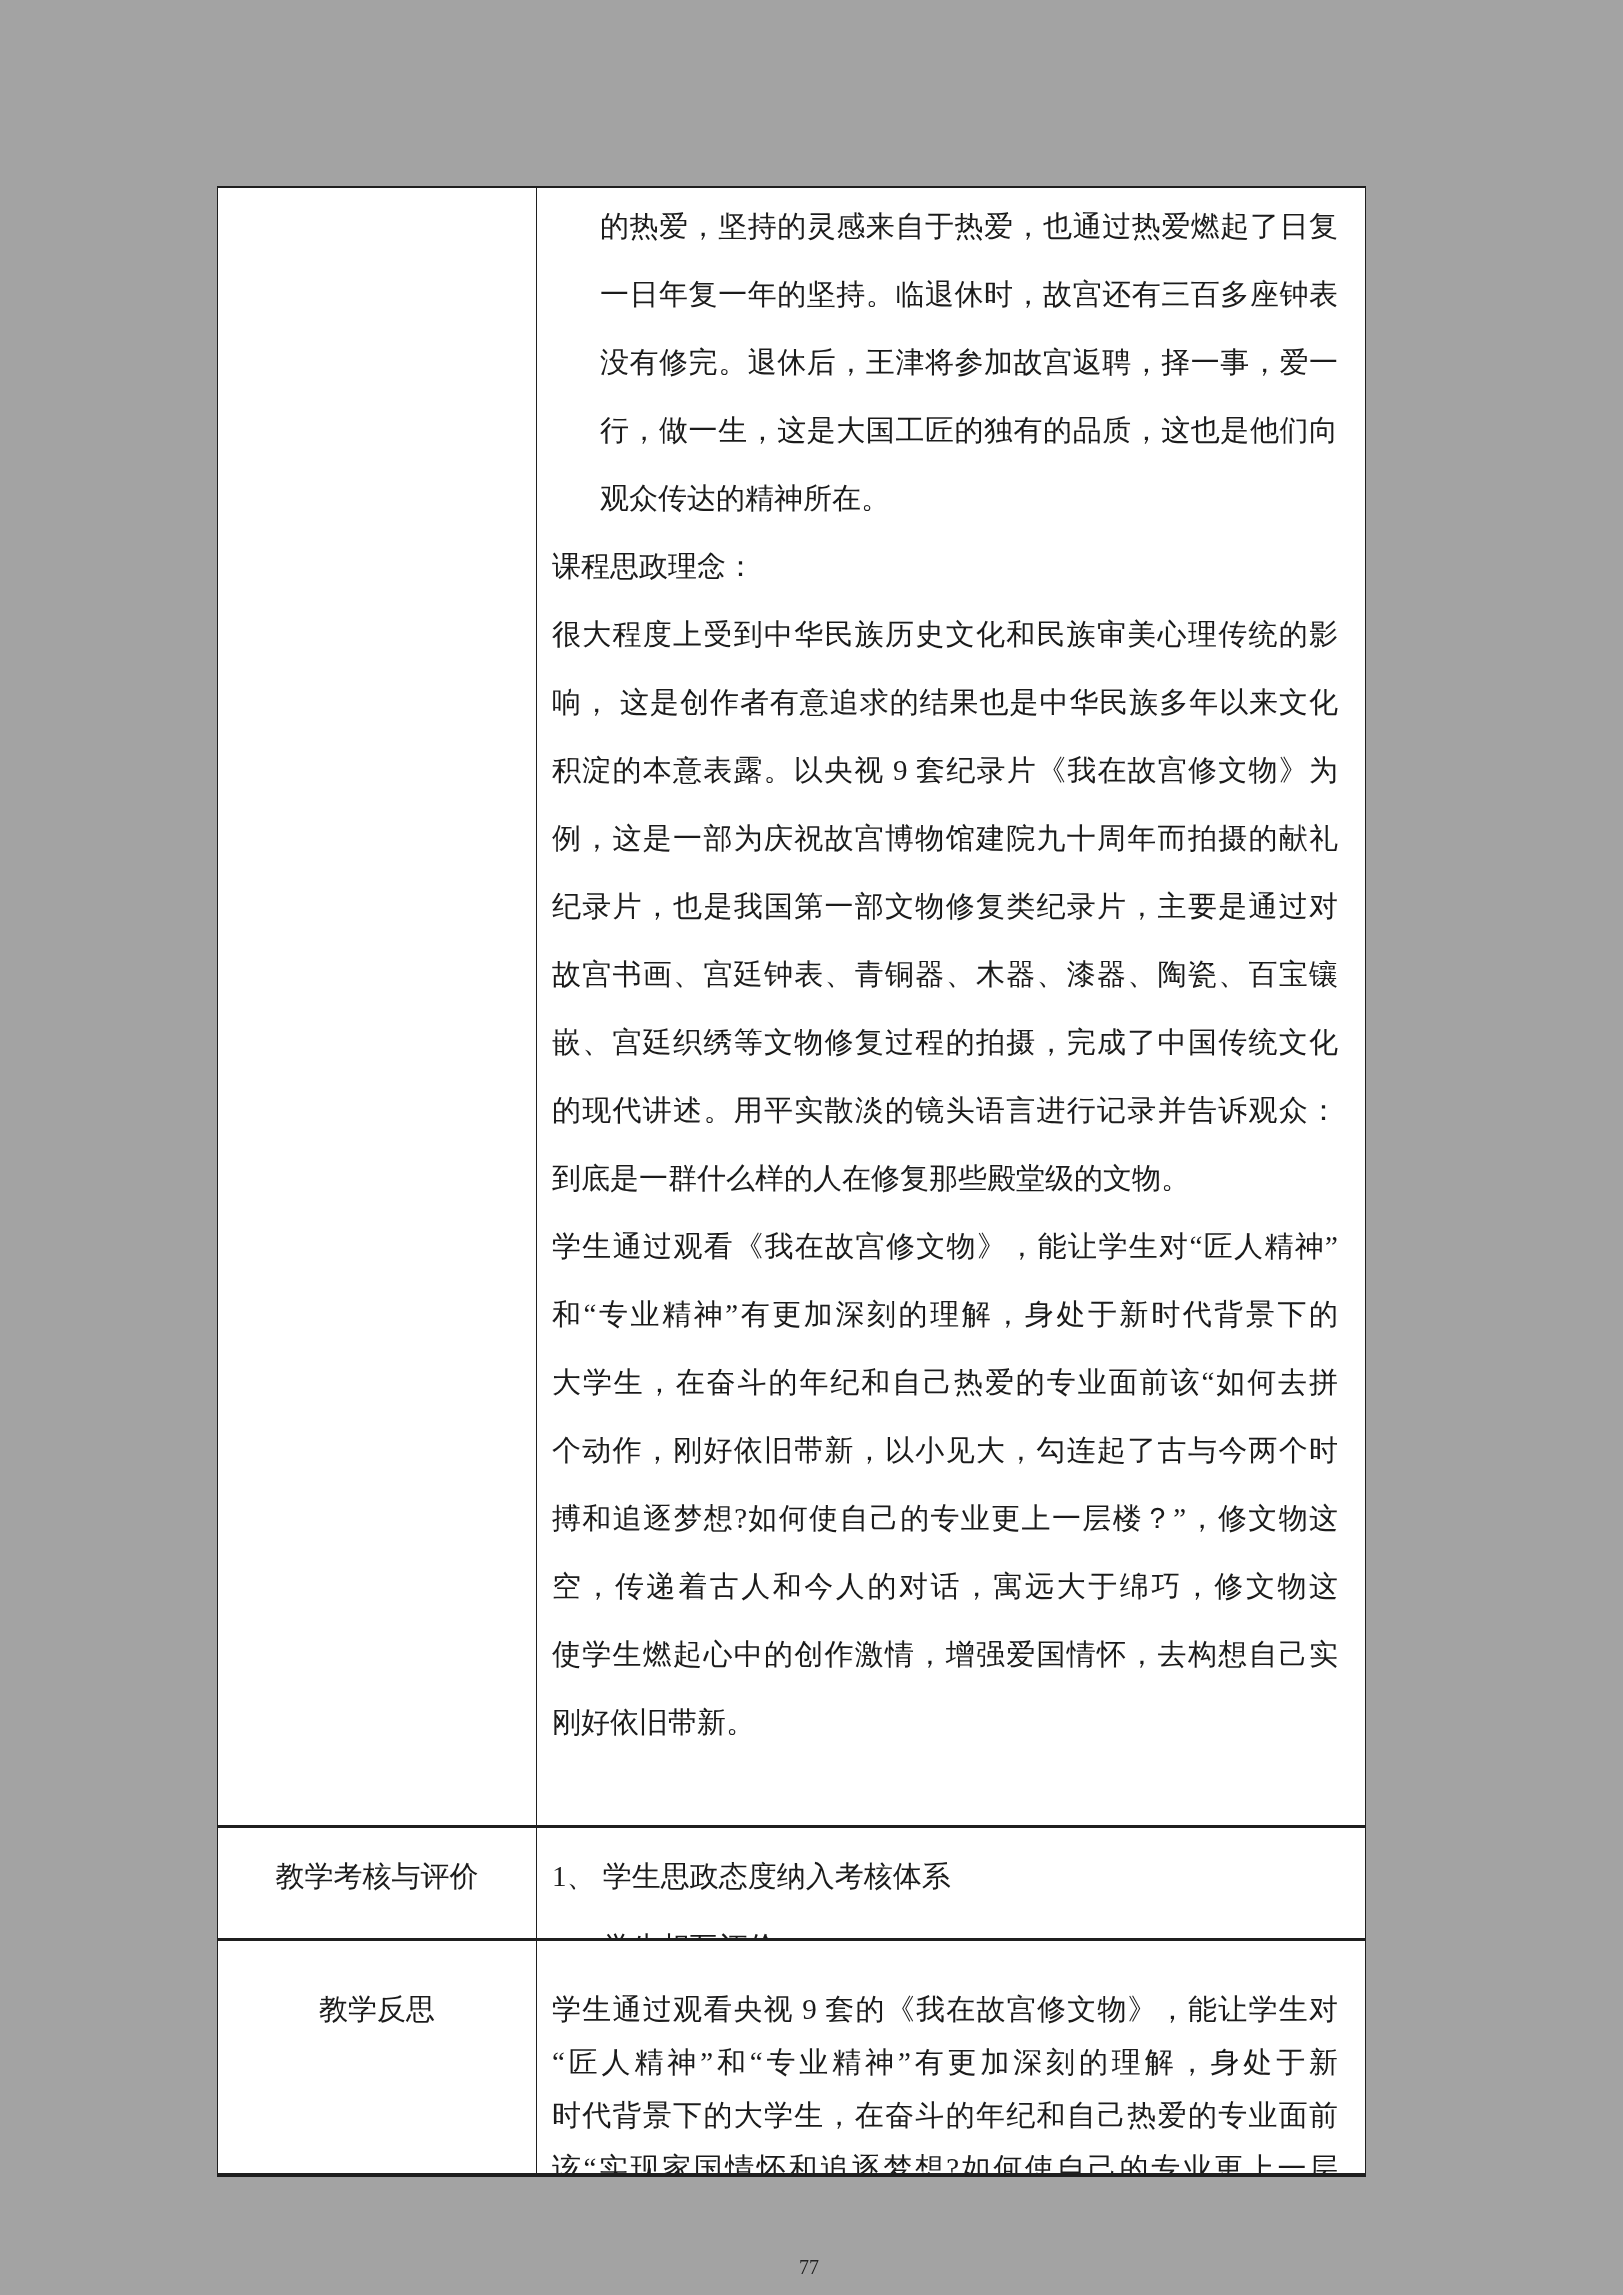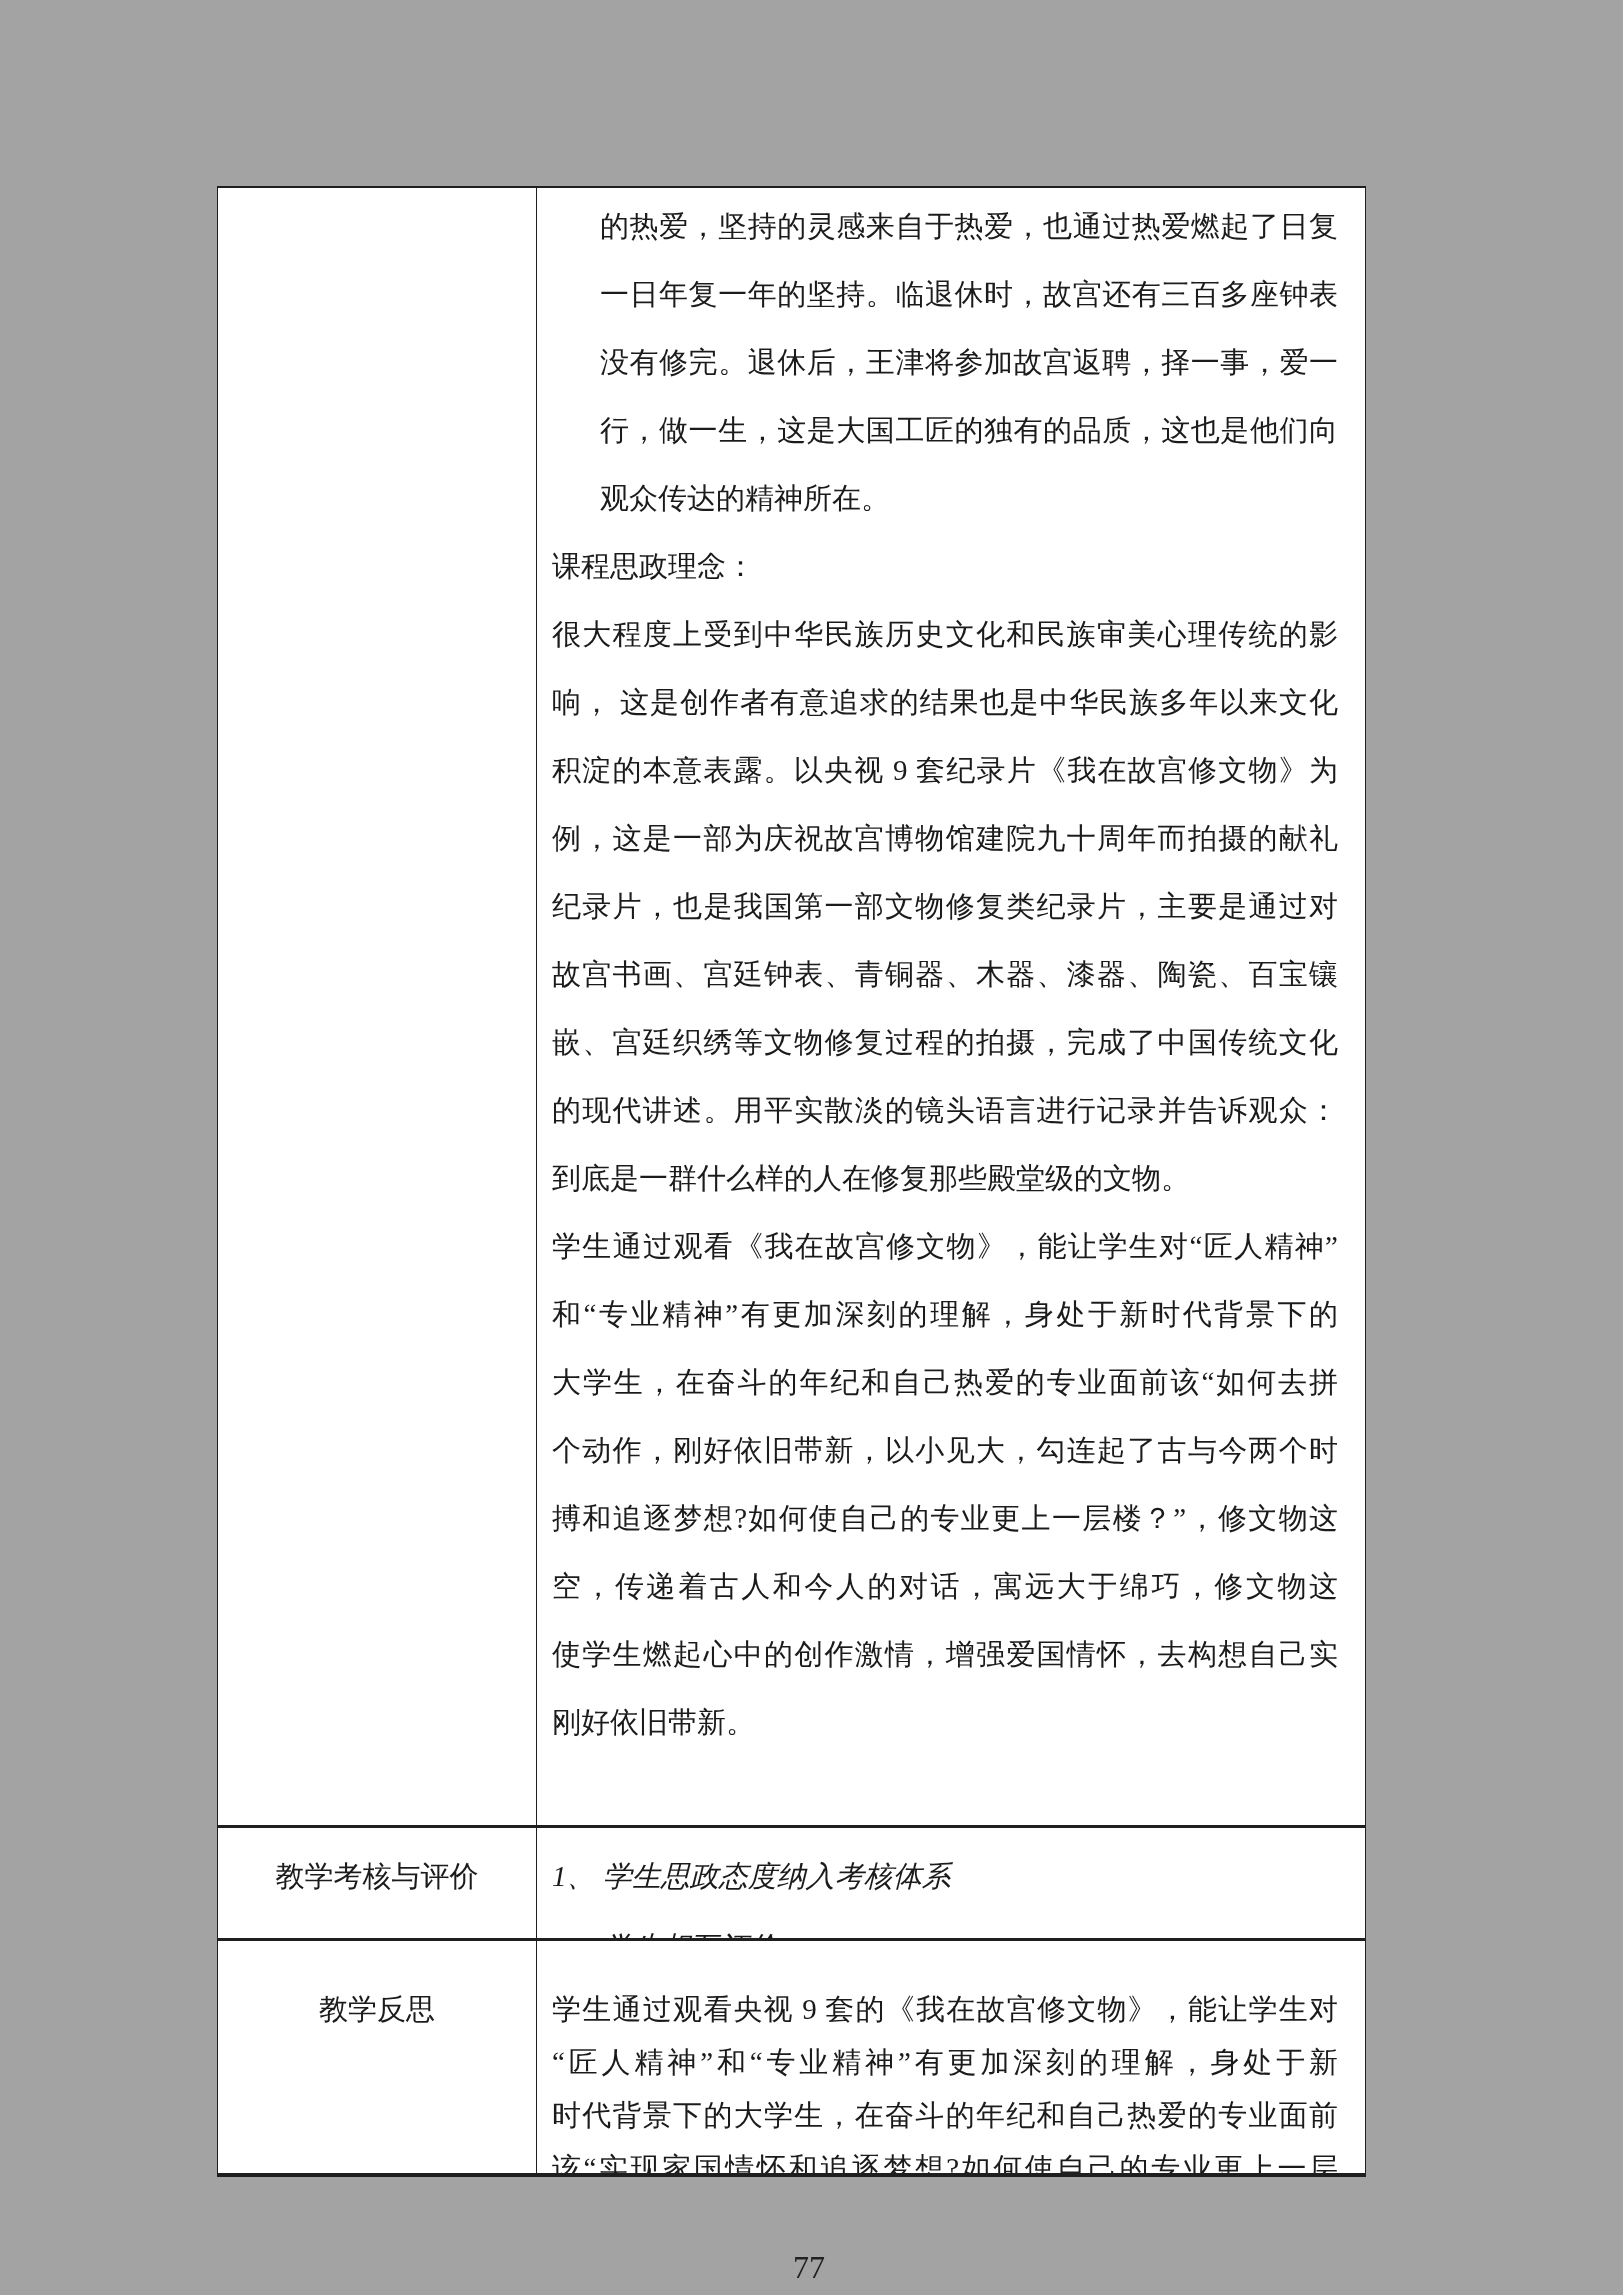--- a/index.html
+++ b/index.html
@@ -55,21 +55,21 @@
   .row-reflect{ height:235px; }
   .row-reflect .content-cell{ padding-top:14px;margin-top:28px; }
 
   .line{
     font-size:29px;
     line-height:68px;
     white-space:nowrap;
     letter-spacing:0;
   }
   .row-main .line{ line-height:68px; }
-  .row-assess .line{ line-height:71px; white-space:nowrap;font-style:italic; }
+  .row-assess .line{ line-height:71px; white-space:nowrap; }
   .row-reflect .line{ line-height:53px; }
 
   .fill{
     white-space:normal;
     text-align:justify;
     text-align-last:justify;
   }
   .ind{ margin-left:48px; }
 
   .row-label{
@@ -78,21 +78,21 @@
     white-space:nowrap;
   }
   .row-assess .row-label{ margin-top:12.7px; }
   .row-reflect .row-label{ margin-top:42px; line-height:53px; }
 
   .page-number{
     position:absolute;
     left:0;top:2250px;
     width:1618px;
     text-align:center;
-    font-size:32px;
+    font-size:20px;
     line-height:35px;
     color:#222222;
   }
 </style>
 </head>
 <body>
 
 <div class="page">
 
   <div class="doc-table">

